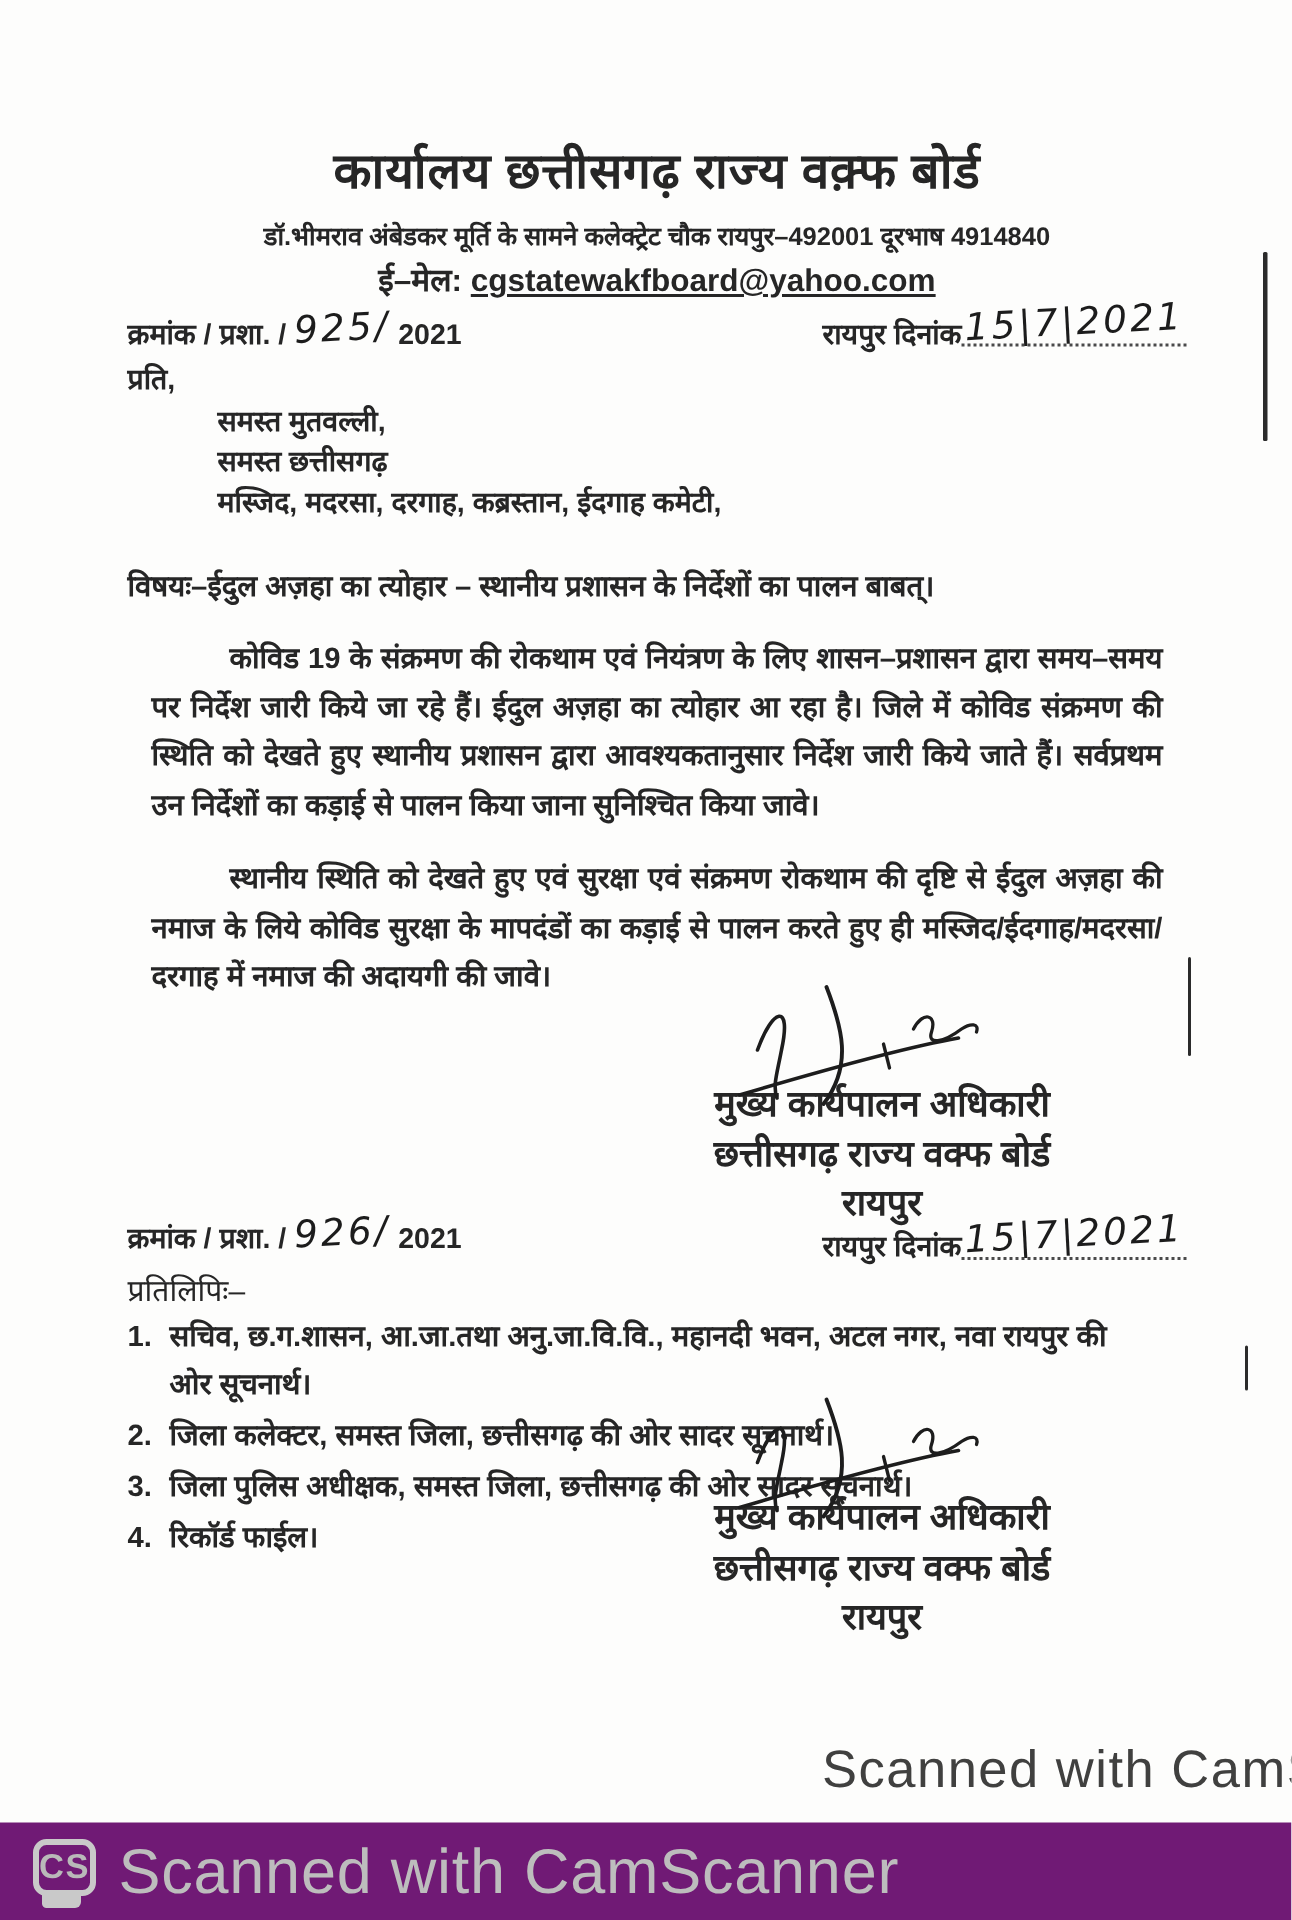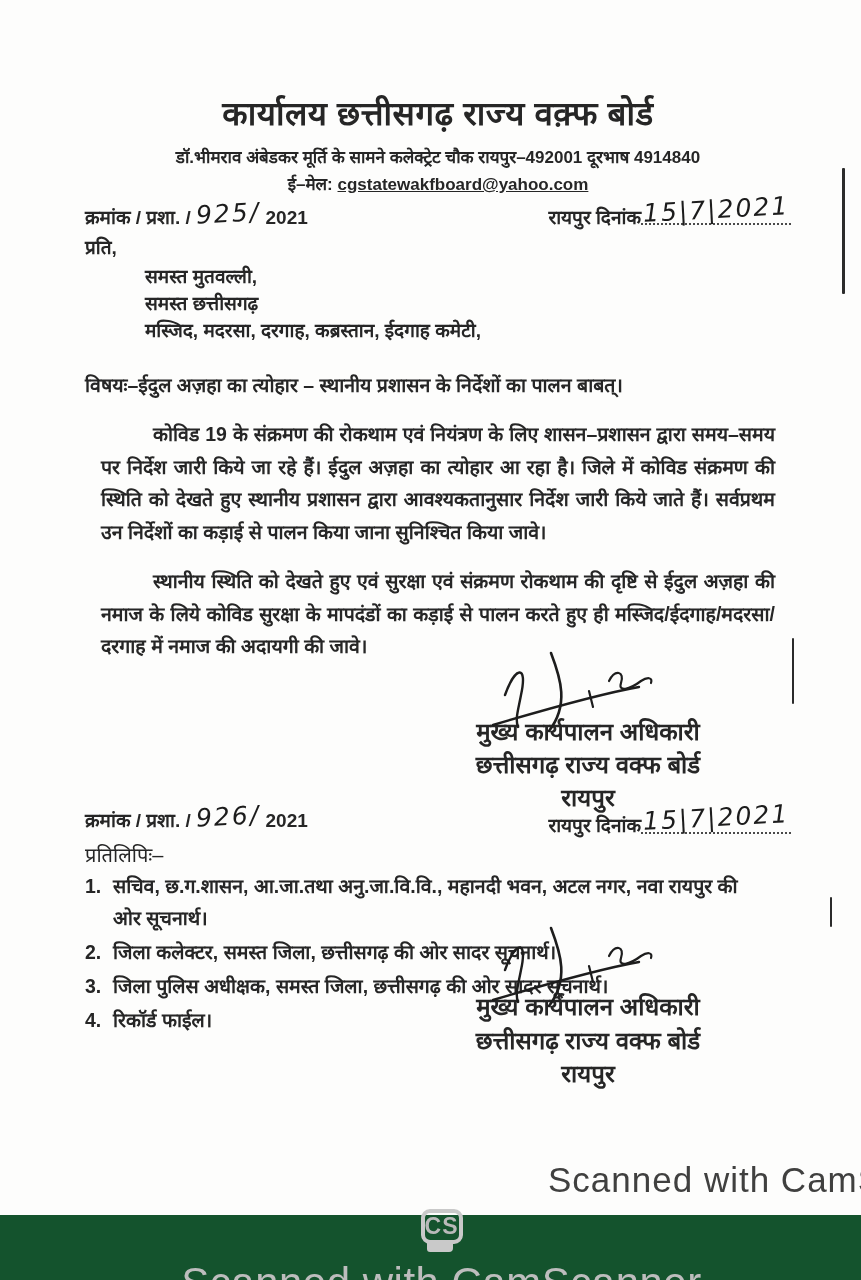--- a/index.html
+++ b/index.html
@@ -12,21 +12,21 @@
   .page{
     position:absolute;top:0;left:0;right:0;bottom:65px;
     background:#fdfdfc;
     padding:90px 70px 0 85px;box-sizing:border-box;
   }
   
   .letterhead{text-align:center;}
   .office-title{font-size:33px;font-weight:bold;margin:0 0 10px 0;letter-spacing:.5px;}
   .constitution{font-size:20px;font-weight:bold;margin:0 0 6px 0;}
   .addr{font-size:17px;font-weight:bold;margin:0 0 4px 0;}
-  .email-line{font-size:17px;font-weight:bold;}
+  .email-line{font-size:21px;font-weight:bold;}
   .email{text-decoration:underline;}
   
   .ref-row{display:flex;justify-content:space-between;align-items:flex-end;
     font-size:19px;font-weight:600;margin-top:6px;}
   .hw{
     font-family:"DejaVu Sans",sans-serif;font-style:italic;font-weight:400;
     font-size:25px;letter-spacing:2px;display:inline-block;
     transform:rotate(-3deg);position:relative;top:-2px;color:#1c1c1c;
   }
   .dotted{display:inline-block;border-bottom:2px dotted #4a4a4a;min-width:150px;text-align:center;line-height:.6;}
@@ -55,22 +55,22 @@
   .stray{position:absolute;background:#2b2b2b;border-radius:1px;}
   .stray.m1{left:842px;top:168px;width:3px;height:126px;}
   .stray.m2{left:792px;top:638px;width:2px;height:66px;}
   .stray.m3{left:830px;top:897px;width:2px;height:30px;}
   .partial-watermark{
     position:absolute;left:548px;top:1160px;white-space:nowrap;
     font-size:35px;color:#303030;letter-spacing:1px;
     font-family:"Liberation Sans",sans-serif;opacity:.92;
   }
   .cs-footer{
-    position:absolute;left:0;right:0;bottom:0;height:65px;background:#14532d;
-    display:flex;align-items:center;padding-left:22px;box-sizing:border-box;gap:15px;flex-direction:column;
+    position:absolute;left:0;right:0;bottom:0;height:65px;background:#701a75;
+    display:flex;align-items:center;padding-left:22px;box-sizing:border-box;gap:15px;
   }
   .cs-logo{
     width:42px;height:38px;border:4px solid #c9c9c9;border-radius:9px;
     display:flex;align-items:center;justify-content:center;
     color:#b9b9b9;font-weight:bold;font-size:23px;letter-spacing:1px;
     position:relative;box-sizing:border-box;margin-top:-6px;
   }
   .cs-logo::after{
     content:"";position:absolute;left:2px;bottom:-12px;width:26px;height:9px;
     background:#c9c9c9;border-radius:0 0 4px 3px;

